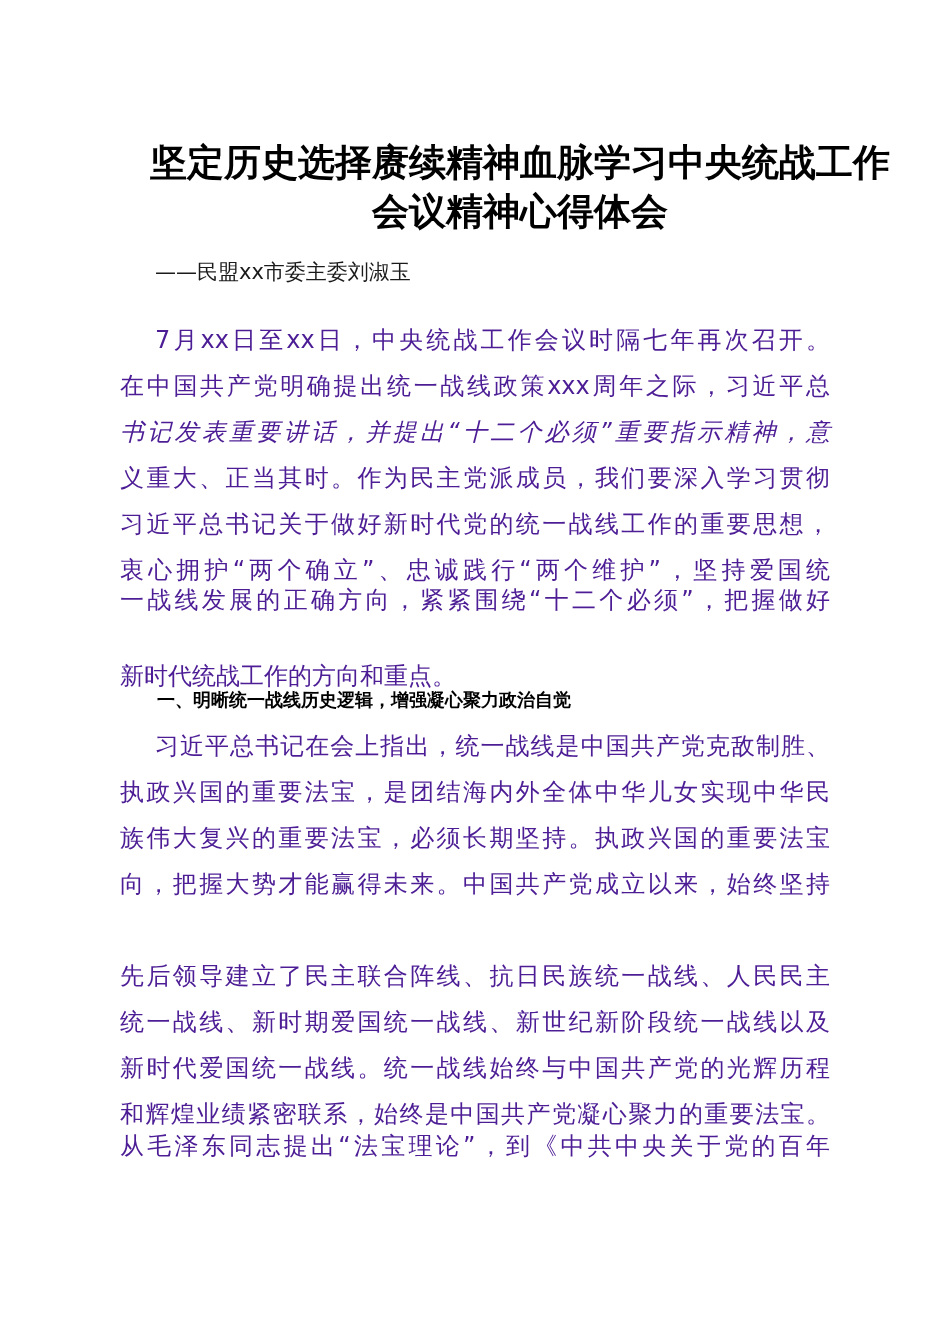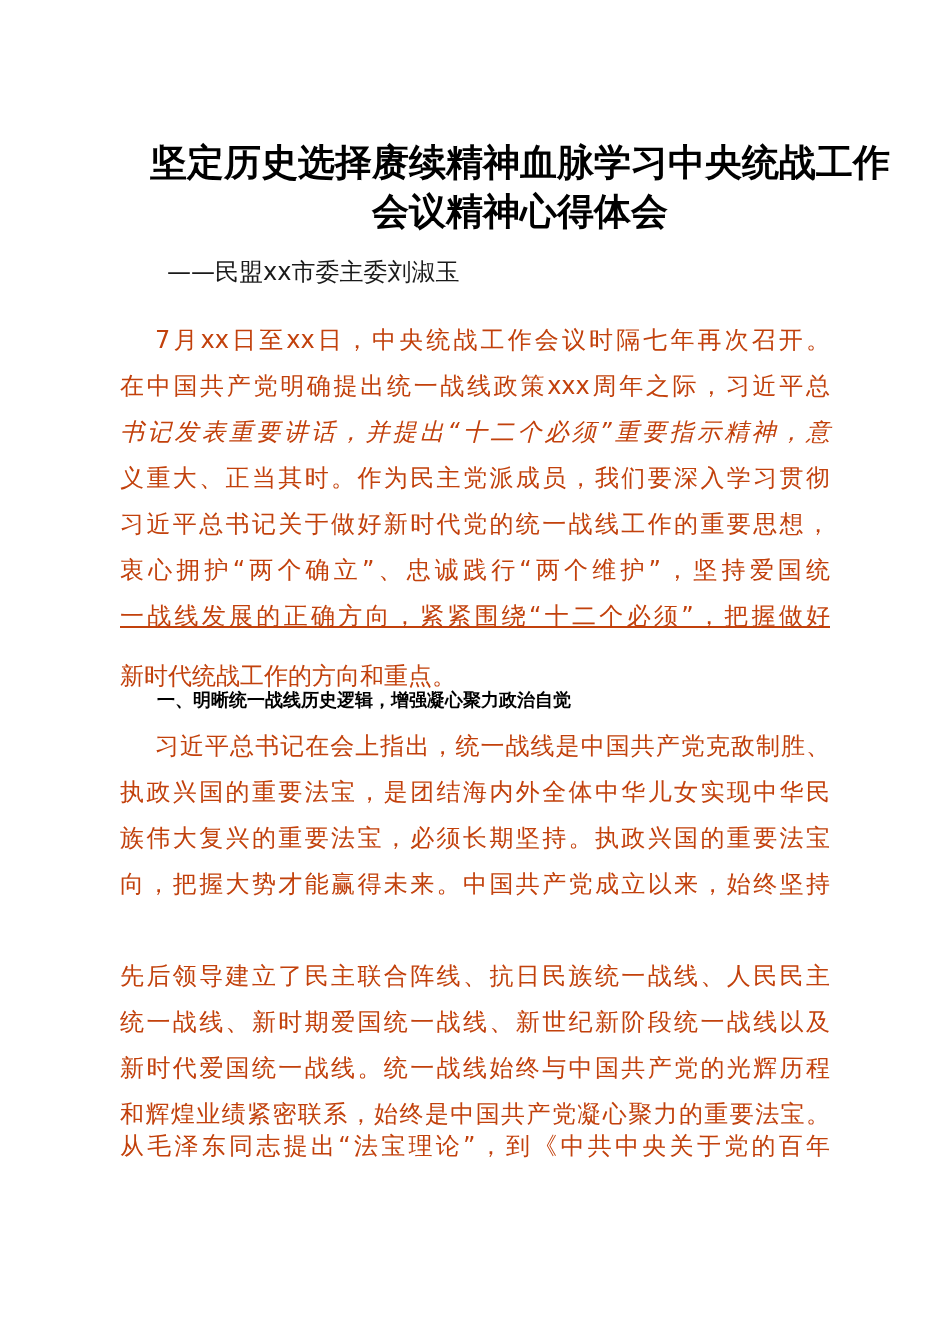--- a/index.html
+++ b/index.html
@@ -38,64 +38,63 @@
   .title-line-1 { top: 137px; }
   .title-line-2 { top: 186px; }
   .line {
     position: absolute;
     left: 120px;
     width: 710px;
     font-family: "DejaVu Sans", "Liberation Sans", sans-serif;
     font-size: 24px;
     line-height: 32px;
     white-space: nowrap;
-    color: #c2410c;
+    color: #4c1d95;
     text-align: justify;
     text-align-last: justify;
   }
   .line.indent { left: 155px; width: 675px; }
   .line.last { text-align-last: left; margin-top: 20px; }
   .heading {
     position: absolute;
     left: 157px;
     font-family: "DejaVu Sans", "Liberation Sans", sans-serif;
     font-weight: bold;
     font-size: 18px;
     line-height: 32px;
     white-space: nowrap;
     color: #000000;
   }
   .byline {
     position: absolute;
     left: 155px;
     font-family: "DejaVu Sans", "Liberation Sans", sans-serif;
-    font-size: 24px;
+    font-size: 21px;
     line-height: 32px;
     white-space: nowrap;
     color: #1a1a1a;
-    margin-left: 12px;
   }
 </style>
 </head>
 <body>
 
 <div class="page">
 
   <div class="title title-line-1">坚定历史选择赓续精神血脉学习中央统战工作</div>
   <div class="title title-line-2">会议精神心得体会</div>
 
   <div class="byline" style="top:256px;">——民盟xx市委主委刘淑玉</div>
 
   <div class="line indent" style="top:324px;">7月xx日至xx日，中央统战工作会议时隔七年再次召开。</div>
   <div class="line" style="top:370px;">在中国共产党明确提出统一战线政策xxx周年之际，习近平总</div>
   <div class="line" style="top:416px;font-style:italic;">书记发表重要讲话，并提出“十二个必须”重要指示精神，意</div>
   <div class="line" style="top:462px;">义重大、正当其时。作为民主党派成员，我们要深入学习贯彻</div>
   <div class="line" style="top:508px;">习近平总书记关于做好新时代党的统一战线工作的重要思想，</div>
   <div class="line" style="top:554px;">衷心拥护“两个确立”、忠诚践行“两个维护”，坚持爱国统</div>
-  <div class="line" style="top:600px;text-decoration:underline;">一战线发展的正确方向，紧紧围绕“十二个必须”，把握做好</div>
+  <div class="line" style="top:584px;">一战线发展的正确方向，紧紧围绕“十二个必须”，把握做好</div>
   <div class="line last" style="top:640px;">新时代统战工作的方向和重点。</div>
 
   <div class="heading" style="top:684px;">一、明晰统一战线历史逻辑，增强凝心聚力政治自觉</div>
 
   <div class="line indent" style="top:730px;">习近平总书记在会上指出，统一战线是中国共产党克敌制胜、</div>
   <div class="line" style="top:776px;">执政兴国的重要法宝，是团结海内外全体中华儿女实现中华民</div>
   <div class="line" style="top:822px;">族伟大复兴的重要法宝，必须长期坚持。执政兴国的重要法宝</div>
   <div class="line" style="top:868px;">向，把握大势才能赢得未来。中国共产党成立以来，始终坚持</div>
   <div class="line" style="top:960px;">先后领导建立了民主联合阵线、抗日民族统一战线、人民民主</div>
   <div class="line" style="top:1006px;">统一战线、新时期爱国统一战线、新世纪新阶段统一战线以及</div>

